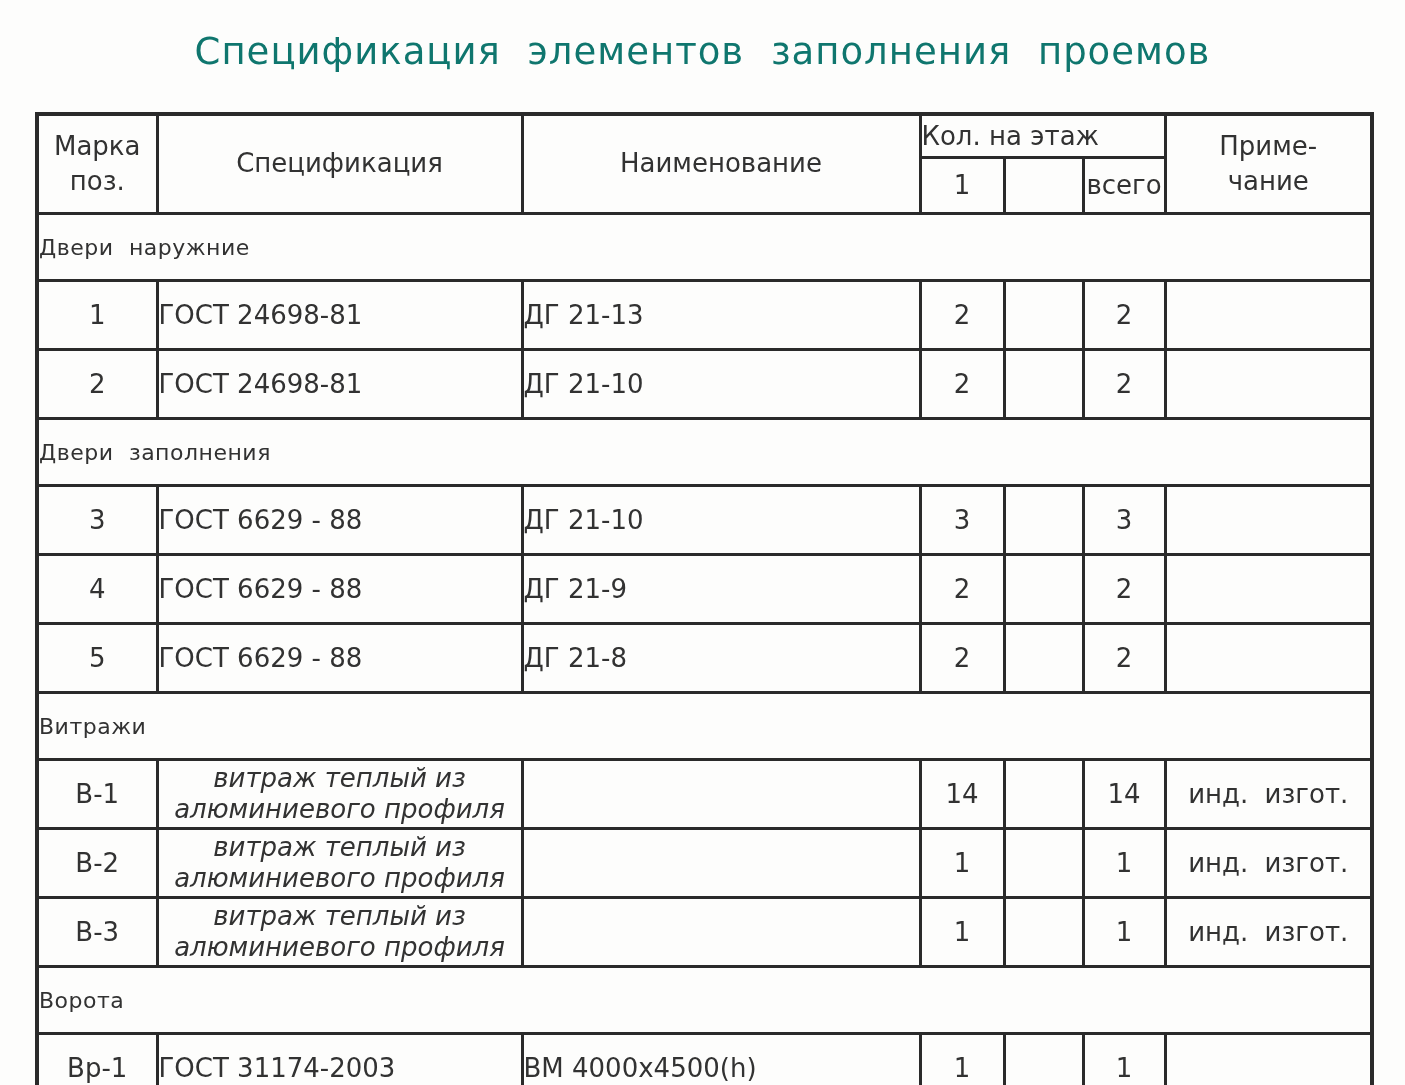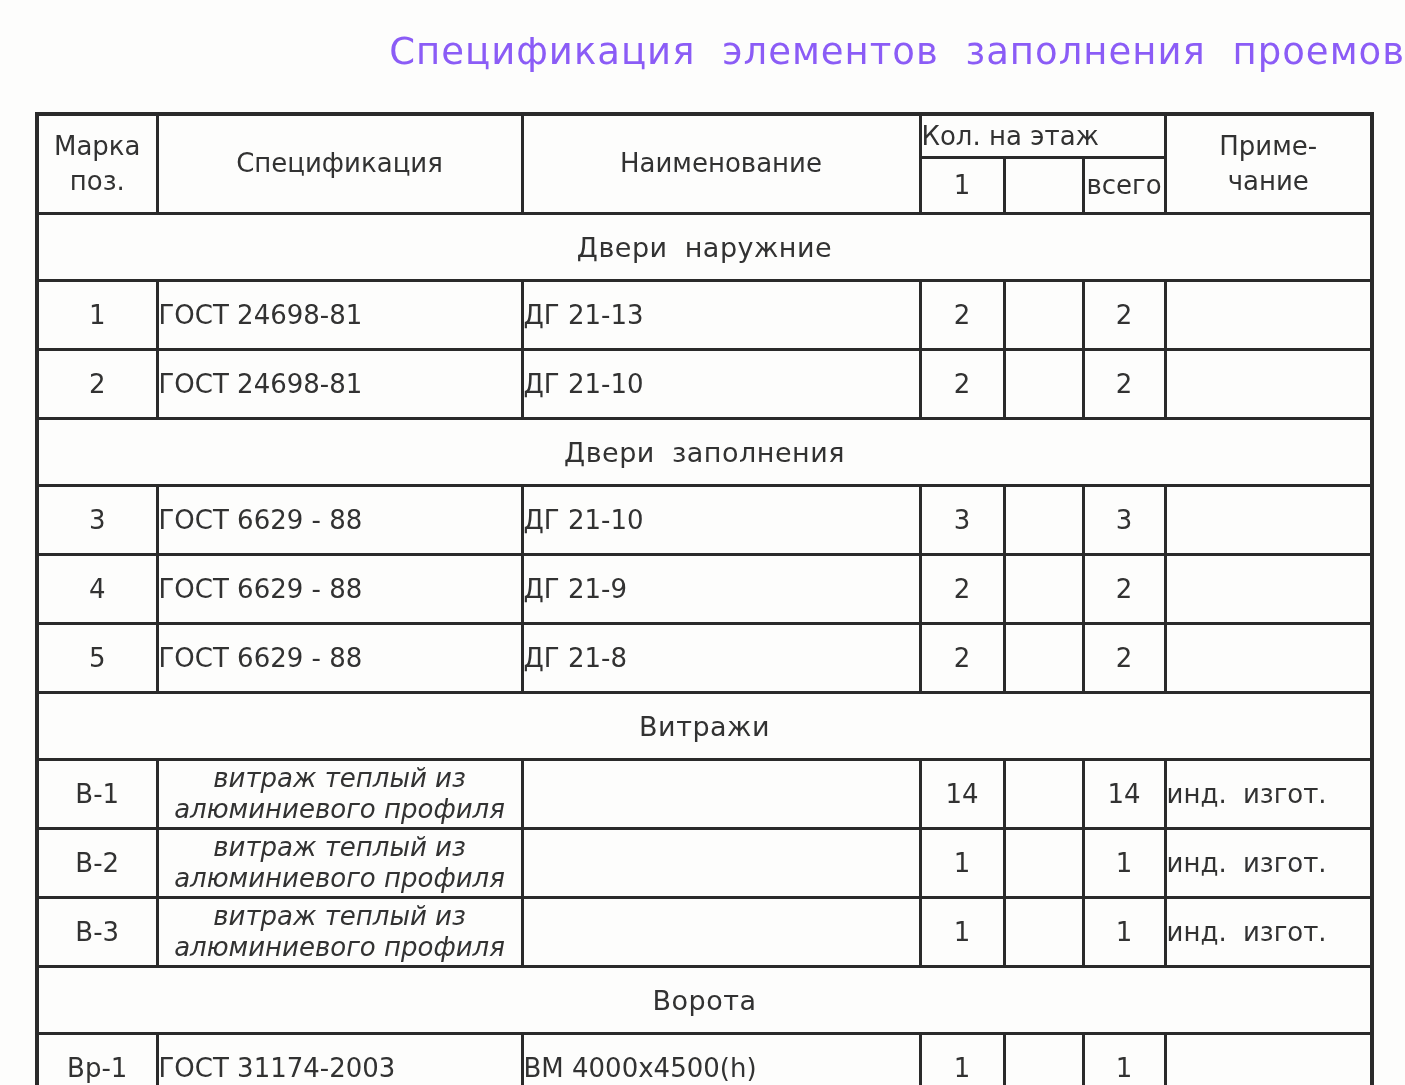--- a/index.html
+++ b/index.html
@@ -8,25 +8,25 @@
     position:relative;
     width:1405px;height:1085px;
     background:#fdfdfc;
     font-family:"DejaVu Sans", sans-serif;
     color:#323232;
     overflow:hidden;
   }
   .doc-title{
     position:absolute;
     top:30px;left:0;width:100%;
-    text-align:right;
+    text-align:center;
     font-size:37px;
     letter-spacing:1px;
     word-spacing:14px;
-    color:#8b5cf6;
+    color:#0f766e;
   }
   table.spec{
     position:absolute;
     left:35px;top:112px;
     width:1335px;
     border-collapse:collapse;
     table-layout:fixed;
     border:4px solid #2a2a2a;
   }
   table.spec td{
@@ -42,40 +42,39 @@
   tr.hrow2 td{height:53px;}
   td.hc{text-align:center;line-height:1.35;}
   td.qty-group{
     text-align:left;
     padding-left:8px;
     font-size:25px;
     margin-left:31px;
   }
   tr.section td{
     height:64px;
-    text-align:center;
-    font-size:27px;
+    font-size:22px;
     letter-spacing:0.5px;
     word-spacing:8px;
   }
   tr.data td{height:66px;}
   td.mark{text-align:center;}
   td.desig{padding-left:30px;}
   td.desig-2line{
     padding-left:0;
     text-align:center;
     font-size:22px;
     line-height:1.2;
     white-space:normal;
     font-style:italic;
   }
   td.desig-2line .ln{display:block;}
   td.name{padding-left:35px;margin-top:12px;}
   td.qty{text-align:center;}
-  td.note{text-align:left;font-size:24px;word-spacing:8px;}
+  td.note{text-align:center;font-size:24px;word-spacing:8px;}
 </style>
 </head>
 <body>
 
 <div class="page">
 
   <div class="doc-title">Спецификация элементов заполнения проемов</div>
 
   <table class="spec">
     <colgroup>

